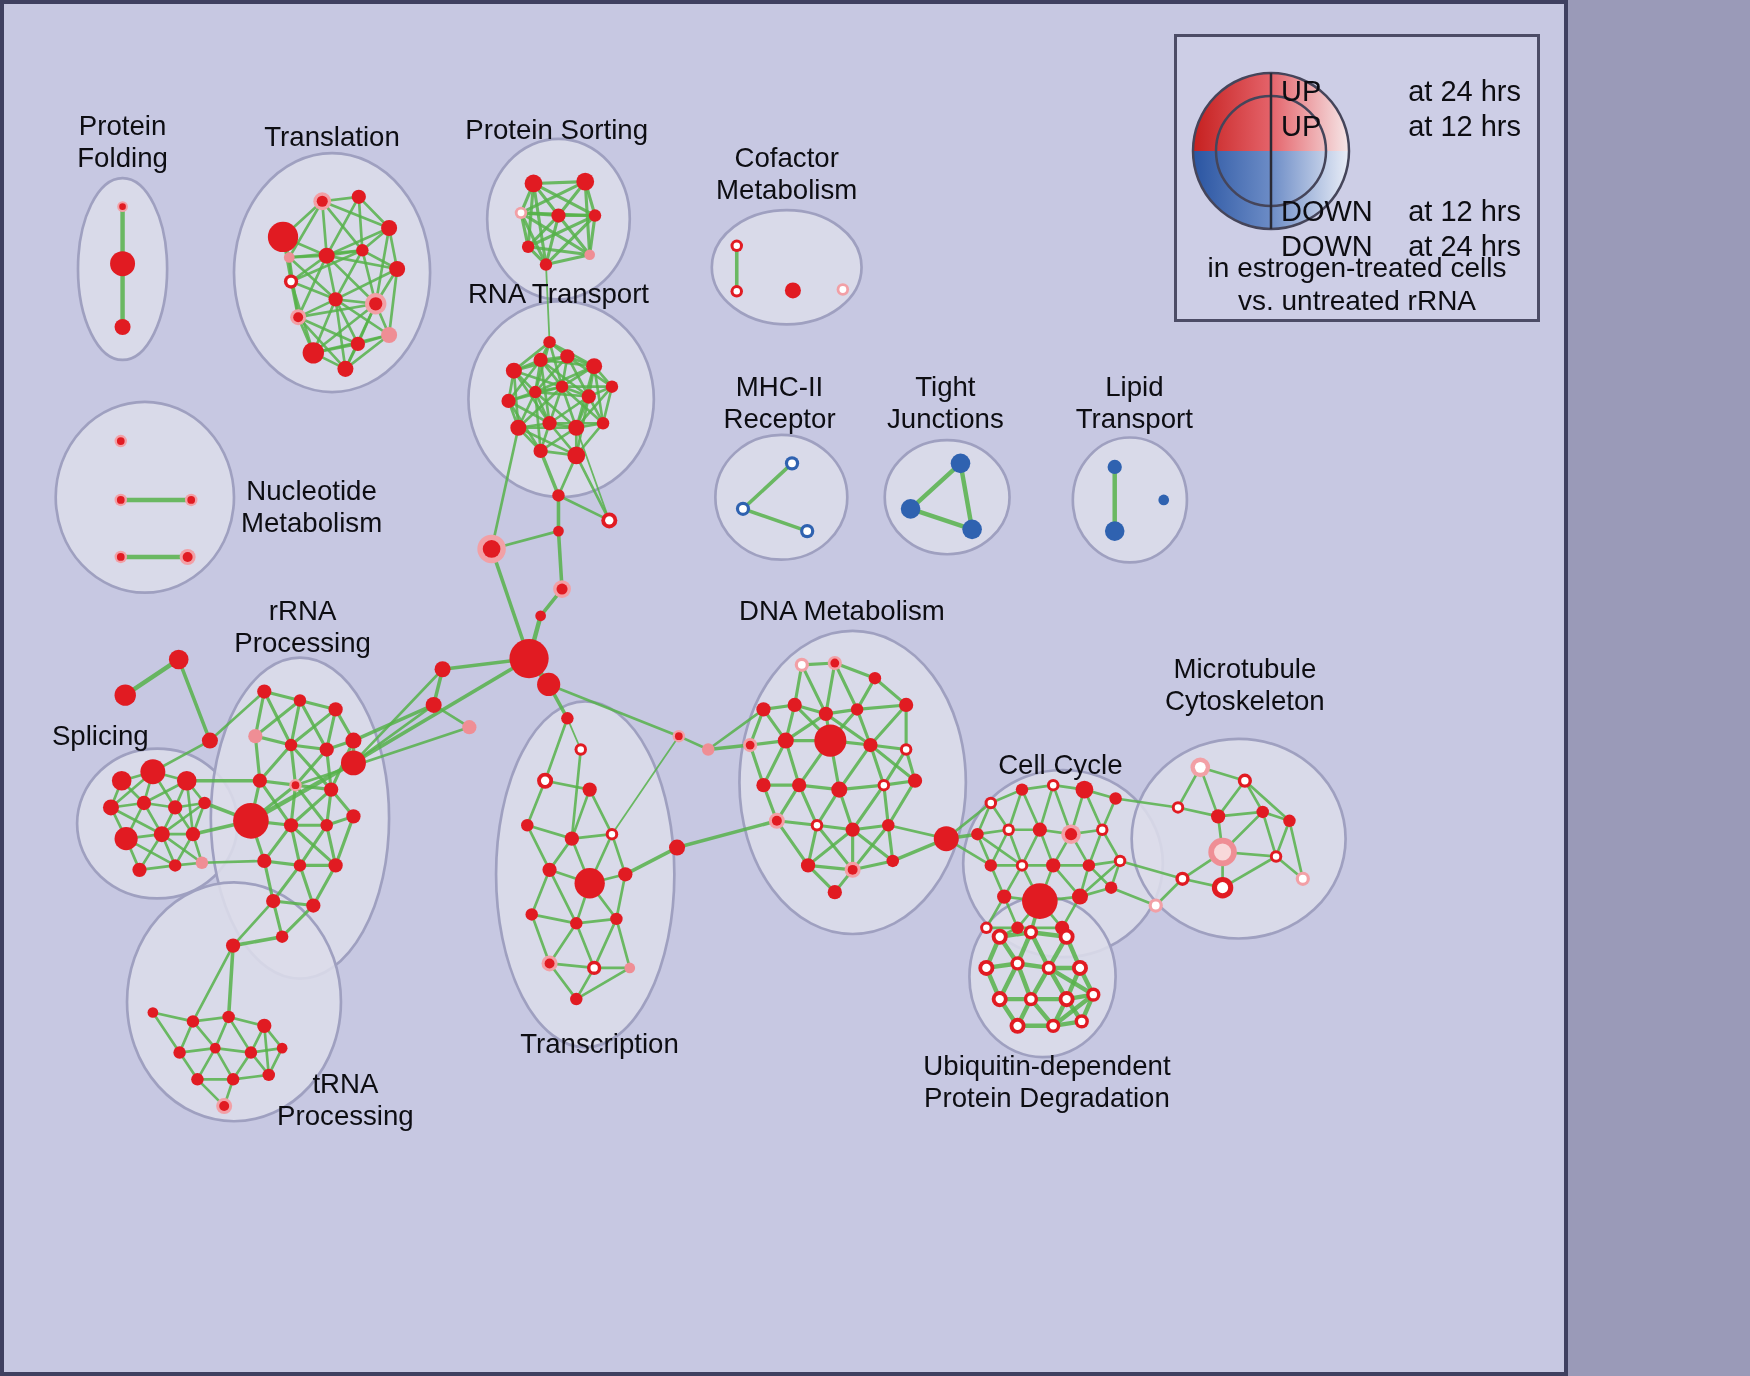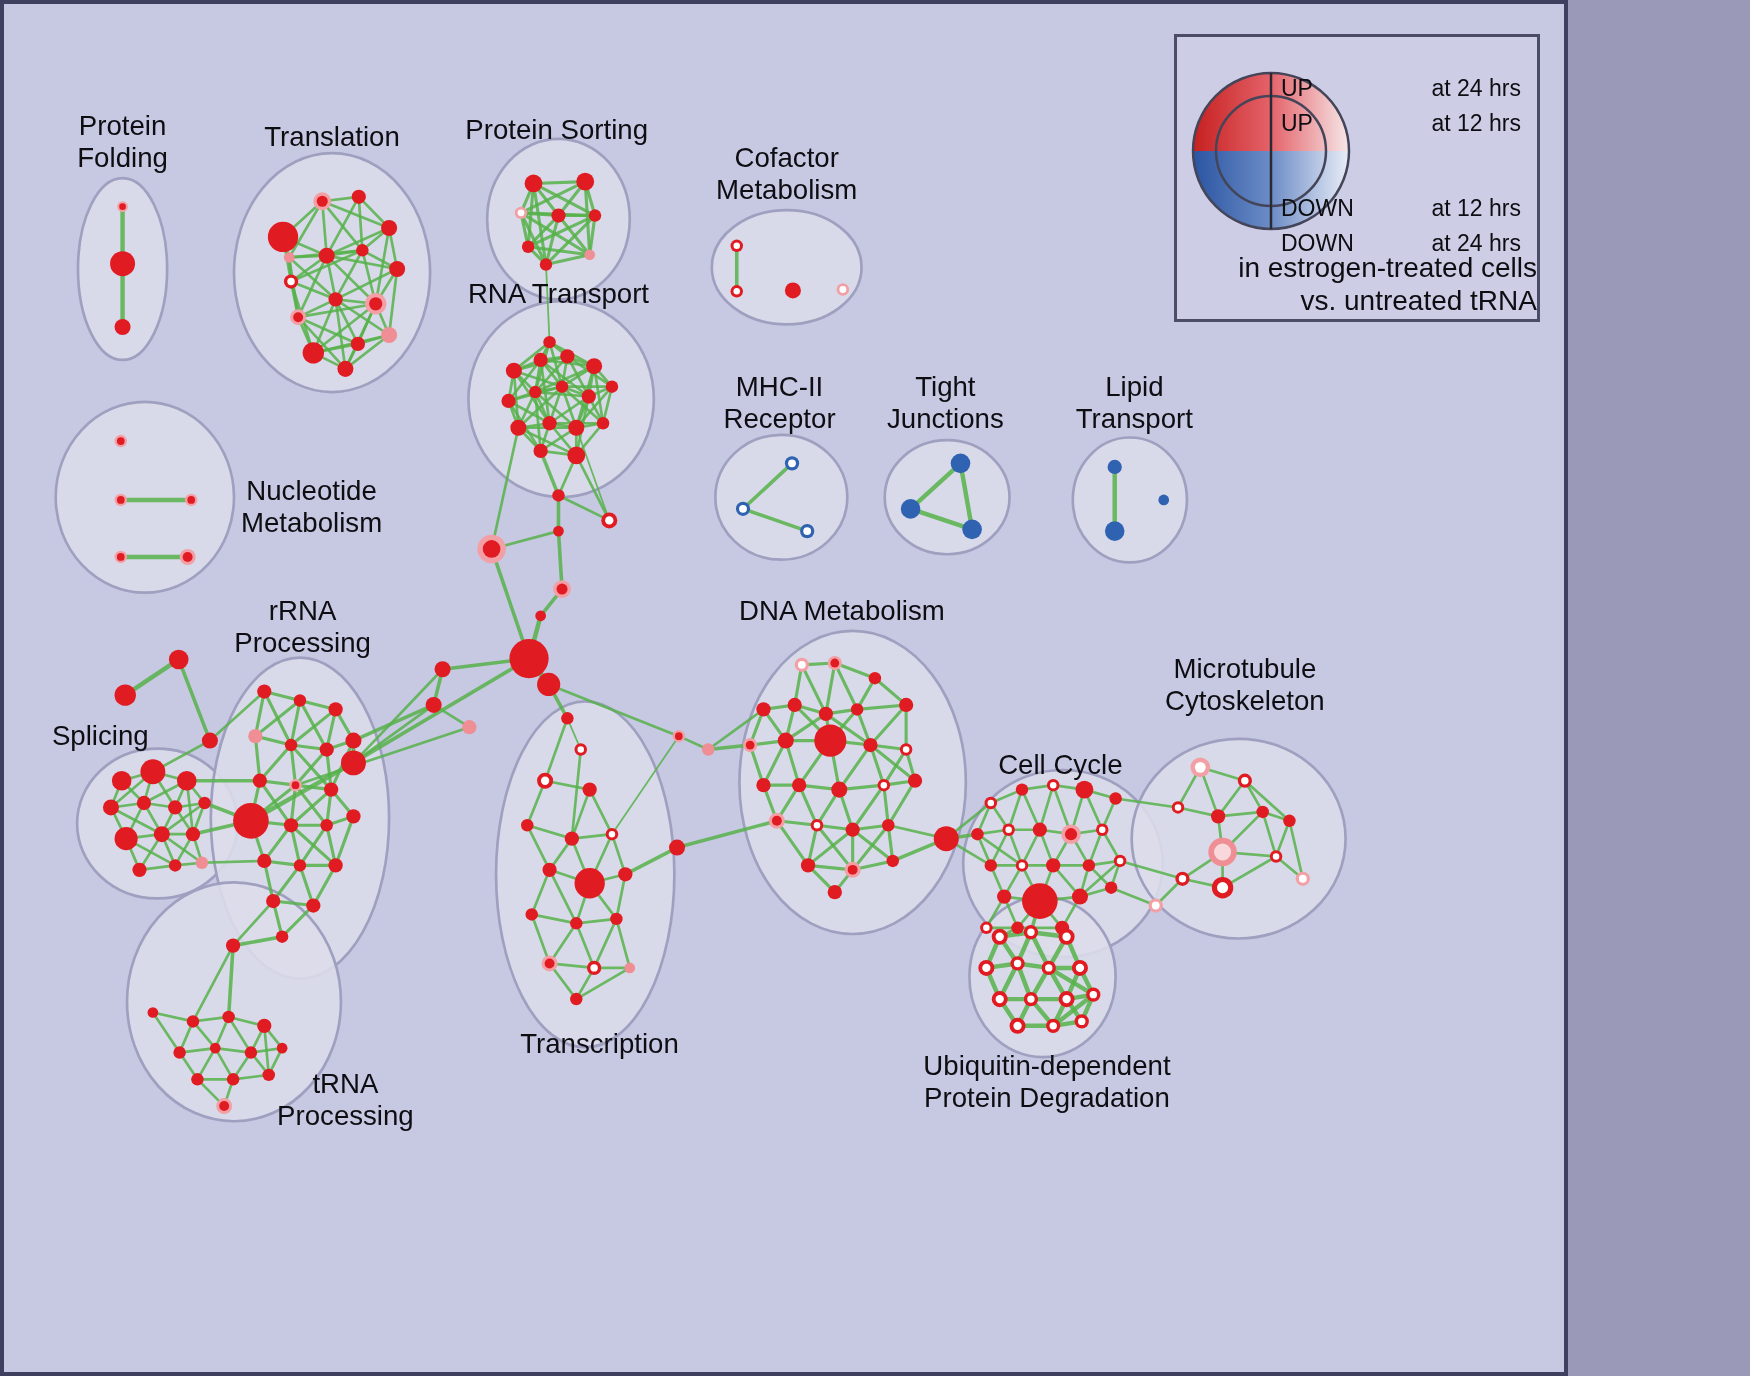--- a/index.html
+++ b/index.html
@@ -11,22 +11,22 @@
   #network{position:absolute;left:0;top:0;width:100%;height:100%;}
   .cluster-ellipse{fill:#dcdce9;fill-opacity:.88;stroke:#9fa0c0;stroke-width:3;}
   .edge{stroke-opacity:.85;stroke-linecap:round;}
   .cluster-label{font-size:31px;fill:#0d0d12;}
   .legend{
     position:absolute;left:1170px;top:30px;width:366px;height:288px;box-sizing:border-box;
     background:#cdcee6;border:3px solid #4c4c66;
   }
   .legend-glyph{position:absolute;left:6px;top:26px;}
   .lg-row{position:absolute;left:104px;right:16px;display:flex;justify-content:space-between;
-    font-size:23px;color:#0d0d12;line-height:1;}
-  .lg-caption{position:absolute;left:0;right:0;text-align:right;font-size:28px;color:#0d0d12;line-height:1.1;}
+    font-size:29px;color:#0d0d12;line-height:1;}
+  .lg-caption{position:absolute;left:0;right:0;text-align:center;font-size:28px;color:#0d0d12;line-height:1.1;}
 </style>
 </head>
 <body>
 
 <div class="page">
 
   <svg id="network" viewBox="0 0 1750 1376" preserveAspectRatio="xMidYMid meet">
       <g>
         <ellipse cx="133" cy="218" rx="50" ry="102" class="cluster-ellipse"></ellipse>
         <ellipse cx="368" cy="222" rx="110" ry="134" class="cluster-ellipse"></ellipse>
@@ -906,16 +906,16 @@
     </div>
     <div class="lg-row" style="top:160px">
       <span>DOWN</span>
       <span>at 12 hrs</span>
     </div>
     <div class="lg-row" style="top:195px">
       <span>DOWN</span>
       <span>at 24 hrs</span>
     </div>
     <div class="lg-caption" style="top:216px">in estrogen-treated cells</div>
-    <div class="lg-caption" style="top:249px">vs. untreated tRNA</div>
+    <div class="lg-caption" style="top:249px">vs. untreated rRNA</div>
   </div>
 
 </div>
 
 </body></html>

